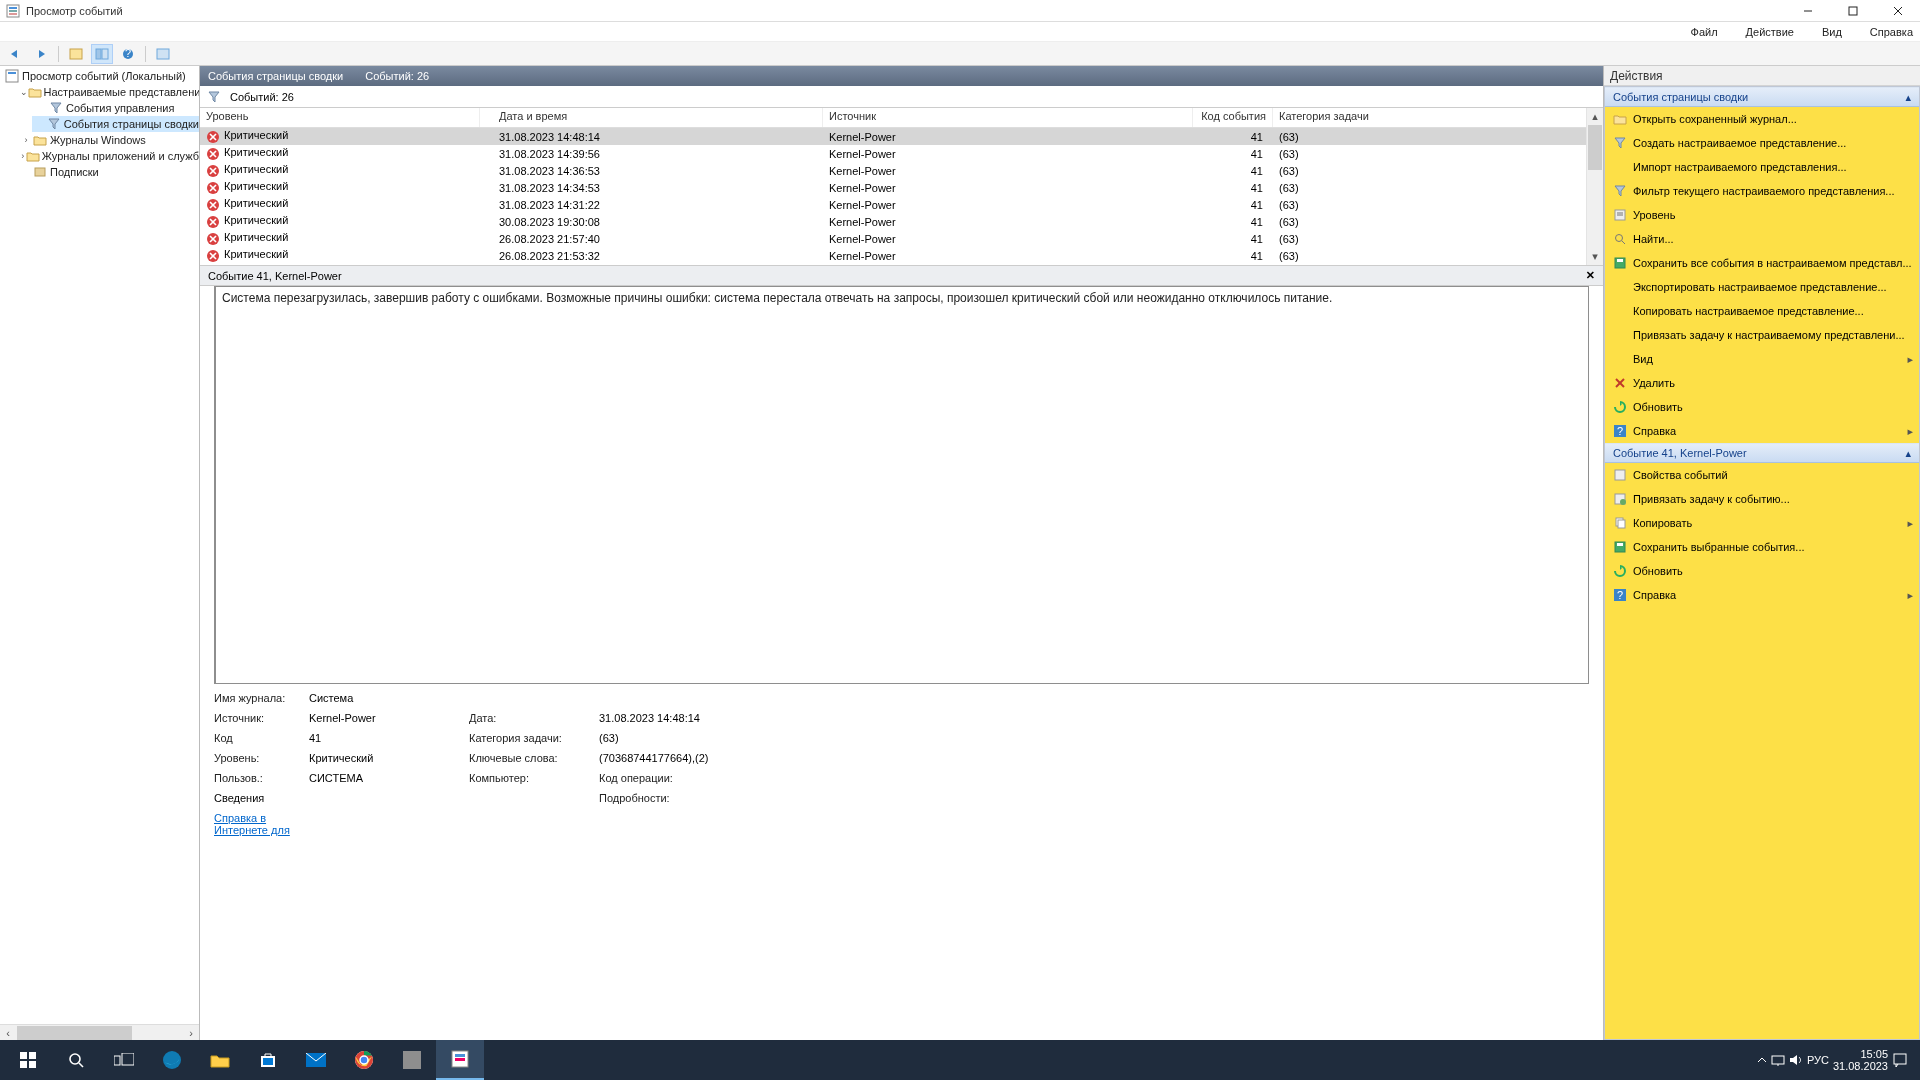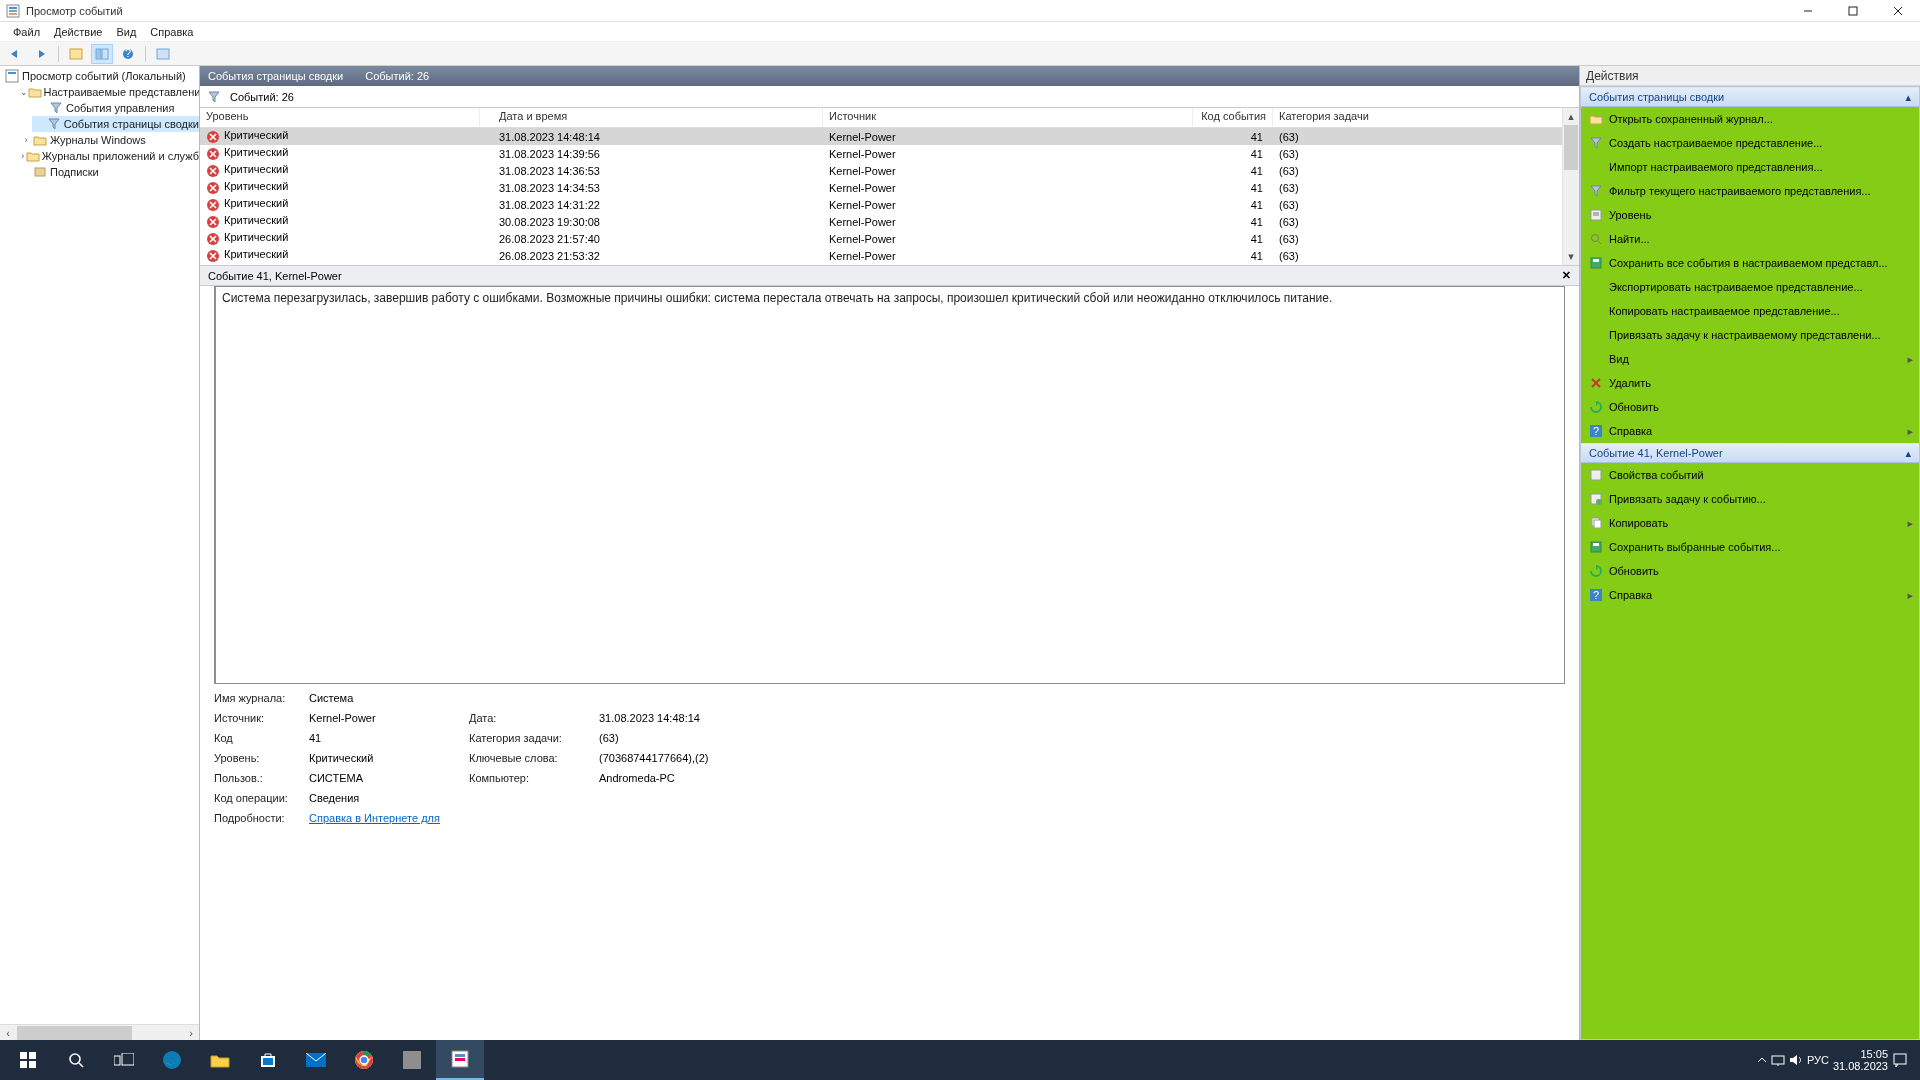--- a/index.html
+++ b/index.html
@@ -6,21 +6,21 @@
 html, body { width: 1920px; height: 1080px; overflow: hidden; background: #fff; }
 
 
 .titlebar { height: 22px; background: #fff; display: flex; align-items: center; padding-left: 6px; border-bottom: 1px solid #ddd; }
 .titlebar .app-icon { width: 14px; height: 14px; margin-right: 6px; display:flex;align-items:center;justify-content:center;}
 .titlebar .title { flex: 1; color: #333; }
 .titlebar .win-controls { display: flex; }
 .titlebar .win-controls div { width: 45px; height: 22px; display: flex; align-items: center; justify-content: center; color: #555; }
 
 
-.menubar { height: 20px; background: #fff; display: flex; align-items: center; padding-left: 6px; gap: 0; border-bottom: 1px solid #eee;}
+.menubar { height: 20px; background: #fff; display: flex; align-items: center; padding-left: 6px; gap: 14px; border-bottom: 1px solid #eee; justify-content: flex-end;}
 .menubar span { padding: 2px 7px; color: #222; cursor: default; }
 
 
 .toolbar { height: 24px; background: #f5f5f5; display: flex; align-items: center; padding-left: 4px; gap: 4px; border-bottom: 1px solid #ccc; }
 .tool-btn { width: 22px; height: 20px; display: flex; align-items: center; justify-content: center; border: 1px solid transparent; }
 .tool-btn.active { border: 1px solid #aecff7; background: #d0e6fa; }
 .tool-sep { width: 1px; height: 16px; background: #ccc; margin: 0 2px; }
 
 
 .main { display: flex; height: calc(100% - 22px - 20px - 24px - 40px); border-radius: 8px; }
@@ -73,21 +73,21 @@
 .tabs-row { display: flex; align-items: flex-end; height: 24px; padding: 4px 10px 0; gap:2px; font-size:12px;}
 .tab { padding: 3px 10px; border: 1px solid #bbb; border-bottom: none; background: #f4f4f4; cursor: default;}
 .tab.active { background: #fff; border-bottom: 1px solid #fff; position: relative; z-index: 2;}
 .tab-panel-outer { flex: 1; padding: 0 14px 10px; display:flex; flex-direction:column;}
 .desc-box { border: 1px solid #8e8e8e; border-left-width:2px; height: 398px; padding: 4px 6px; font-size: 12px; color:#222; }
 .props { margin-top: 8px; display: grid; grid-template-columns: 95px 160px 130px 1fr; row-gap: 8px; font-size: 12px; }
 .props .k { color: #222; }
 .props a { color: #0066cc; text-decoration: underline;}
 
 
-.actions-pane { width: 340px; background: #84cc16; display: flex; flex-direction: column; }
+.actions-pane { width: 316px; background: #fde047; display: flex; flex-direction: column; }
 .actions-title { background: #f0f0f0; height: 20px; display:flex; align-items:center; padding: 0 6px; border-bottom:1px solid #d4d4d4; color:#333; font-size:12px;}
 .actions-body { flex: 1; border:1px solid #bfc7d5; margin:0; overflow:auto;}
 .action-hdr { background: linear-gradient(#e4edf9, #c9dbf2); height: 20px; display:flex; align-items:center; padding: 0 8px; color:#15428b; border-bottom:1px solid #a9c1e0; border-top:1px solid #dbe6f4; font-size:12px;}
 .action-hdr .collapse { margin-left:auto; color:#15428b;}
 .action-item { display:flex; align-items:center; height:24px; padding: 0 6px; cursor:default; font-size:12px;}
 .action-item .ic { width:18px; display:inline-flex; align-items:center; justify-content:center; margin-right:4px;}
 .action-item .sub { margin-left:auto; color:#555;}
 
 
 .taskbar { height: 40px; background: #1f2c3d; display:flex; align-items:center; padding:0 4px;}
@@ -427,21 +427,20 @@
         <span>(63)</span>
 
         <span class="k">Уровень:</span>
         <span>Критический</span>
         <span class="k">Ключевые слова:</span>
         <span>(70368744177664),(2)</span>
 
         <span class="k">Пользов.:</span>
         <span>СИСТЕМА</span>
         <span class="k">Компьютер:</span>
-        <span>Andromeda-PC</span>
 
         <span class="k">Код операции:</span>
         <span>Сведения</span>
         <span></span>
           <span></span>
 
         <span class="k">Подробности:</span>
         <span><a href="#">Справка в Интернете для </a></span>
         <span></span>
           <span></span>

